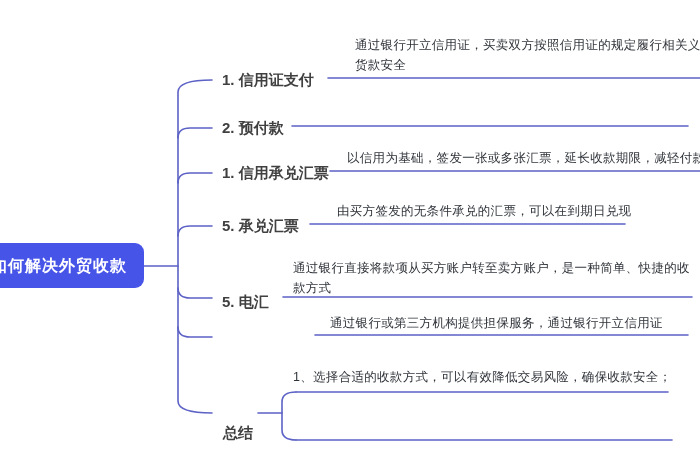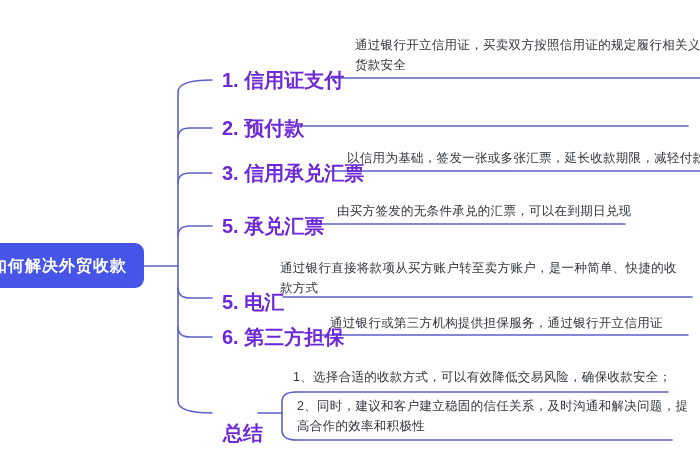--- a/index.html
+++ b/index.html
@@ -8,21 +8,21 @@
     font-family:"Liberation Sans","DejaVu Sans",sans-serif;
   }
   .root-node{
     position:absolute;left:-26px;top:243px;width:170px;height:45px;
     background:#4754e8;border-radius:9px;color:#ffffff;
     font-size:16px;font-weight:700;line-height:45px;text-align:center;
     white-space:nowrap;letter-spacing:1px;
   }
   .branch-label{
     position:absolute;height:20px;line-height:20px;
-    font-size:20px;font-weight:600;color:#6d28d9;white-space:nowrap;
+    font-size:15px;font-weight:600;color:#404040;white-space:nowrap;
   }
   .desc{
     position:absolute;font-size:12.5px;font-weight:500;color:#30343a;
     line-height:20px;white-space:pre-line;width:max-content;letter-spacing:0.3px;
   }
   svg.lines{position:absolute;left:0;top:0;}
   svg.lines path{fill:none;stroke:#5c62c6;stroke-width:1.6;stroke-linecap:round;}
 </style>
 </head>
 <body>
@@ -50,31 +50,28 @@
   </svg>
 
   <div class="root-node">如何解决外贸收款</div>
 
   <div class="branch-label" style="left:222px;top:70px">1. 信用证支付</div>
   <div class="desc" style="left:355px;top:35px">通过银行开立信用证，买卖双方按照信用证的规定履行相关义务，
 货款安全</div>
 
   <div class="branch-label" style="left:222px;top:118px">2. 预付款</div>
 
-  <div class="branch-label" style="left:222px;top:163px">3. 信用承兑汇票</div>
+  <div class="branch-label" style="left:222px;top:163px">1. 信用承兑汇票</div>
   <div class="desc" style="left:347px;top:148px">以信用为基础，签发一张或多张汇票，延长收款期限，减轻付款</div>
 
   <div class="branch-label" style="left:222px;top:216px">5. 承兑汇票</div>
   <div class="desc" style="left:337px;top:201px">由买方签发的无条件承兑的汇票，可以在到期日兑现</div>
 
   <div class="branch-label" style="left:222px;top:292px">5. 电汇</div>
-  <div class="desc" style="left:280px;top:258px">通过银行直接将款项从买方账户转至卖方账户，是一种简单、快捷的收
+  <div class="desc" style="left:293px;top:258px">通过银行直接将款项从买方账户转至卖方账户，是一种简单、快捷的收
 款方式</div>
 
-  <div class="branch-label" style="left:222px;top:327px">6. 第三方担保</div>
   <div class="desc" style="left:330px;top:313px">通过银行或第三方机构提供担保服务，通过银行开立信用证</div>
 
   <div class="branch-label" style="left:223px;top:423px">总结</div>
   <div class="desc" style="left:293px;top:367px">1、选择合适的收款方式，可以有效降低交易风险，确保收款安全；</div>
-  <div class="desc" style="left:297px;top:396px">2、同时，建议和客户建立稳固的信任关系，及时沟通和解决问题，提
-高合作的效率和积极性</div>
 
 </div>
 
 </body></html>

